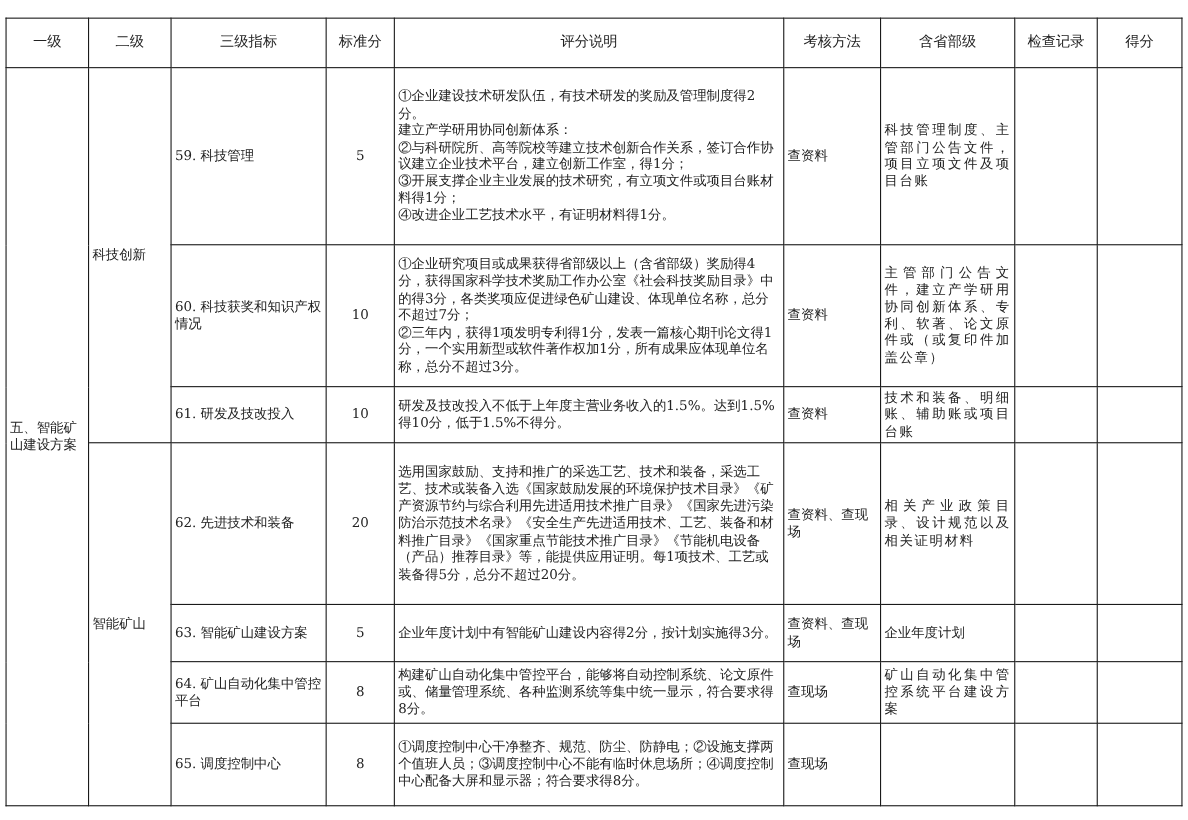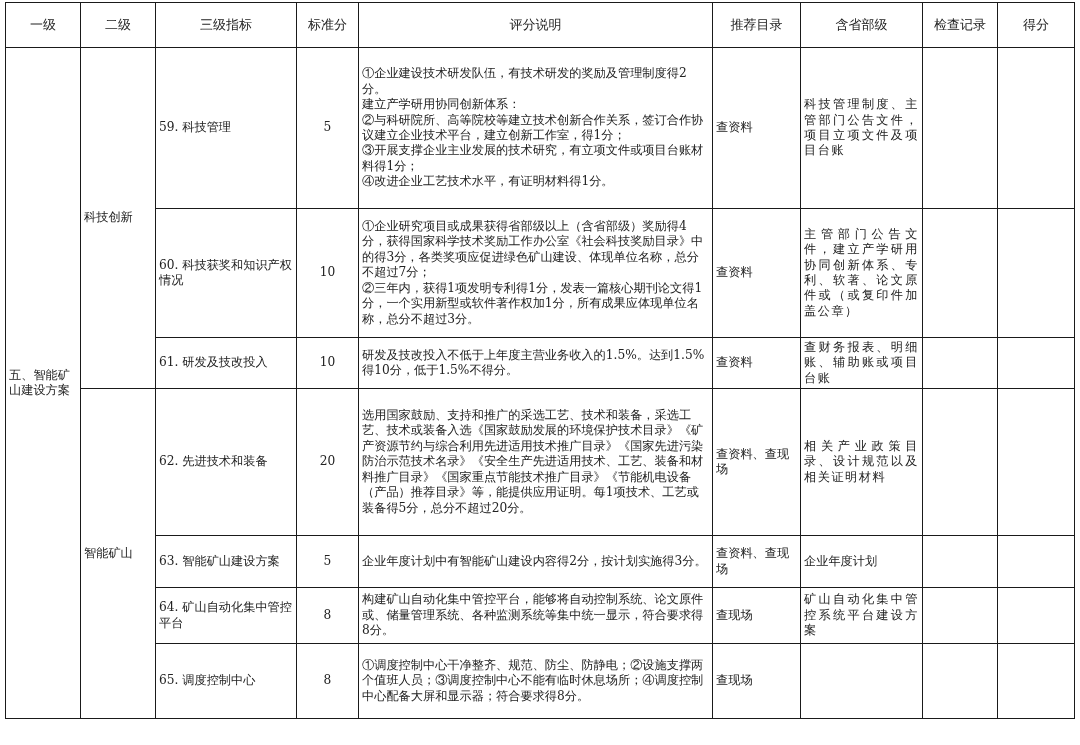--- a/index.html
+++ b/index.html
@@ -1,18 +1,18 @@
 <!DOCTYPE html>
 <html><head>
 <meta charset="utf-8">
 <style>
   html, body { margin: 0; padding: 0; background: #ffffff; }
   body { width: 1080px; height: 745px; overflow: hidden; position: relative;
          font-family: "DejaVu Serif", "Liberation Serif", serif; color: #222; }
-  table.grid { position: absolute; left: 5px; top: 2px; border-collapse: collapse;
+  table.grid { position: absolute; left: 5px; top: 16px; border-collapse: collapse;
                table-layout: fixed; width: 1070px; }
   table.grid td, table.grid th { border: 1.5px solid #1a1a1a; padding: 0 3px; vertical-align: middle;
                font-size: 12.2px; line-height: 15.4px; font-weight: normal; word-break: break-all; }
   table.grid th { font-family: "DejaVu Sans", "Liberation Sans", sans-serif; font-size: 13px;
                text-align: center; height: 44px; }
   .c { text-align: left; }
   .l { text-align: left; margin-top: 16px; }
   .just { text-align: justify; letter-spacing: 1.5px; }
   .score { text-align: center; }
 </style>
@@ -31,21 +31,21 @@
     <col style="width:75px">
     <col style="width:77px">
   </colgroup>
   <thead>
     <tr>
       <th>一级</th>
       <th>二级</th>
       <th>三级指标</th>
       <th>标准分</th>
       <th>评分说明</th>
-      <th>推荐目录</th>
+      <th>考核方法</th>
       <th>含省部级</th>
       <th>检查记录</th>
       <th>得分</th>
     </tr>
   </thead>
   <tbody>
 
     <tr style="height:161px">
       <td rowspan="7" class="c">五、智能矿山建设方案</td>
       <td rowspan="3" class="c">科技创新</td>
@@ -71,21 +71,21 @@
       <td class="just">主管部门公告文件，建立产学研用协同创新体系、专利、软著、论文原件或（或复印件加盖公章）</td>
       <td></td>
       <td></td>
     </tr>
 
     <tr style="height:51px">
       <td class="l">61. 研发及技改投入</td>
       <td class="score">10</td>
       <td class="l">研发及技改投入不低于上年度主营业务收入的1.5%。达到1.5%得10分，低于1.5%不得分。</td>
       <td class="l">查资料</td>
-      <td class="just">查财务报表、明细账、辅助账或项目台账</td>
+      <td class="just">技术和装备、明细账、辅助账或项目台账</td>
       <td></td>
       <td></td>
     </tr>
 
     <tr style="height:147px">
       <td rowspan="4" class="c">智能矿山</td>
       <td class="l">62. 先进技术和装备</td>
       <td class="score">20</td>
       <td class="l">选用国家鼓励、支持和推广的采选工艺、技术和装备，采选工艺、技术或装备入选《国家鼓励发展的环境保护技术目录》《矿产资源节约与综合利用先进适用技术推广目录》《国家先进污染防治示范技术名录》《安全生产先进适用技术、工艺、装备和材料推广目录》《国家重点节能技术推广目录》《节能机电设备（产品）推荐目录》等，能提供应用证明。每1项技术、工艺或装备得5分，总分不超过20分。</td>
       <td class="l">查资料、查现场</td>

